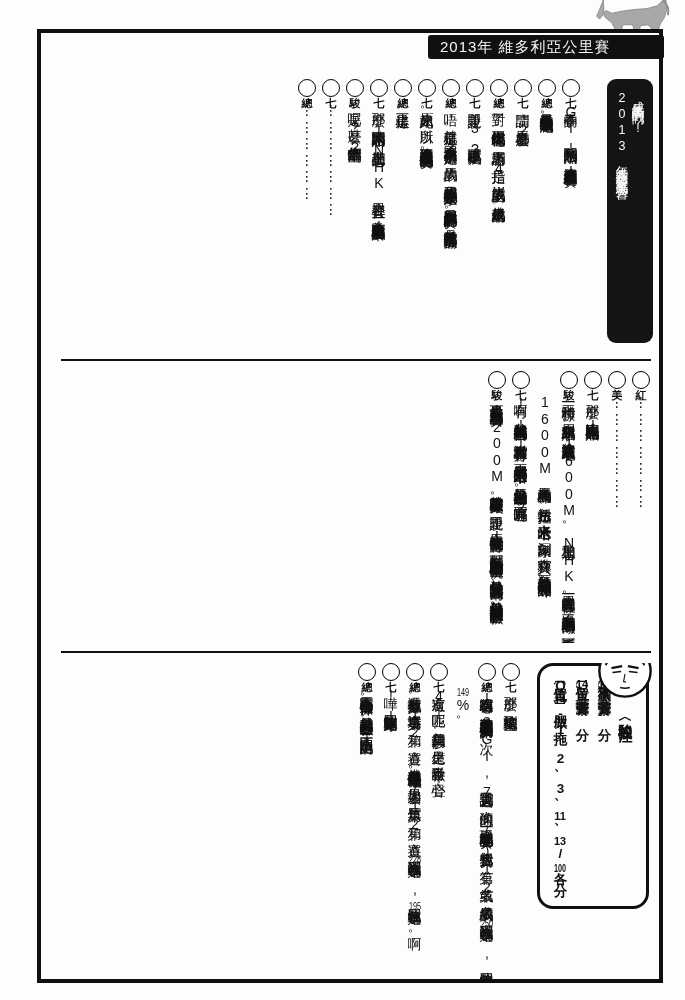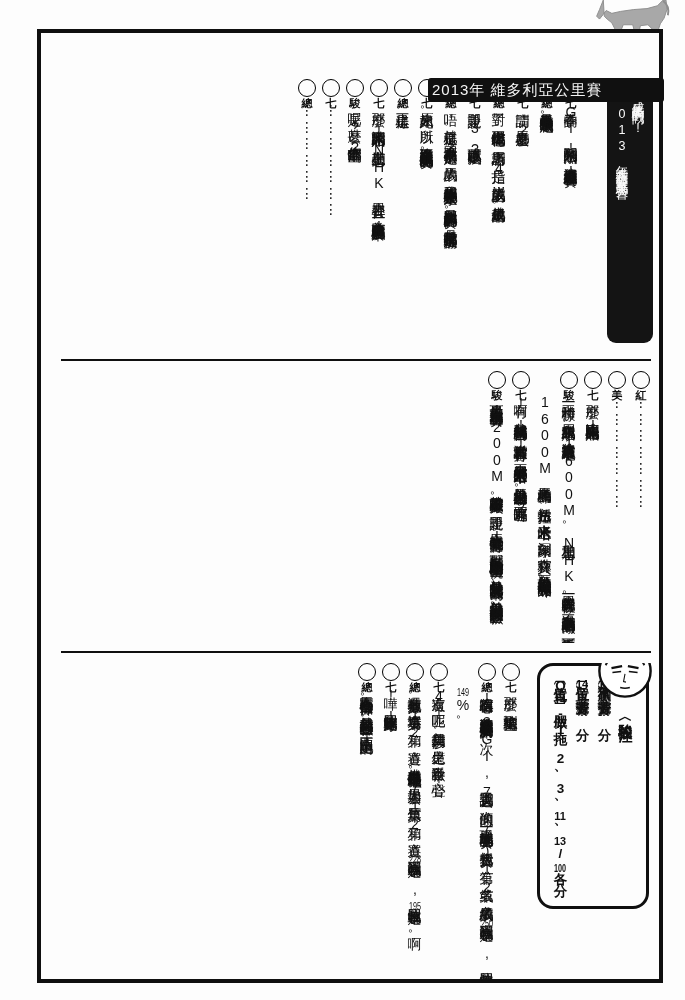--- a/index.html
+++ b/index.html
@@ -2,22 +2,22 @@
 <html><head>
 <meta charset="utf-8">
 <style>
   html,body{margin:0;padding:0;background:#e8e8e8;}
   .page{position:relative;width:685px;height:1000px;background:#fdfdfd;overflow:hidden;
         font-family:"Liberation Sans","DejaVu Sans",sans-serif;color:#111;}
   .horse{position:absolute;left:590px;top:-4px;width:95px;height:48px;}
   .frame{position:absolute;left:37px;top:29px;width:626px;height:954px;border:4px solid #101010;
          box-sizing:border-box;background:#fdfdfd;padding:46px 6px 4px 16px;}
   .header-bar{position:absolute;left:428px;top:35px;width:236px;height:24px;background:#101010;
-              color:#f5f5f5;font-size:15px;line-height:24px;padding-left:4px;box-sizing:border-box;
-              border-radius:3px;letter-spacing:1px;z-index:3;margin-top:43px;}
+              color:#f5f5f5;font-size:15px;line-height:24px;padding-left:12px;box-sizing:border-box;
+              border-radius:3px;letter-spacing:1px;z-index:3;}
   .talk-section{writing-mode:vertical-rl;text-orientation:upright;width:100%;overflow:hidden;}
   .sec-h272{height:272px;}
   .sec-h316{height:318px;}
   .sep{border:none;border-top:2.5px solid #101010;margin:8px 2px 10px 4px;}
   .entry{padding-top:23px;text-indent:-23px;font-size:14px;line-height:24px;letter-spacing:0.5px;}
   .speaker{display:inline-block;text-indent:0;width:18px;height:18px;border:1.5px solid #000;
            border-radius:50%;font-size:11px;line-height:16px;text-align:center;margin-bottom:5px;
            box-sizing:border-box;font-weight:700;}
   .tcy{text-combine-upright:all;-webkit-text-combine:horizontal;font-size:11px;letter-spacing:0;}
   .title-box{background:#141414;color:#fafafa;height:264px;box-sizing:border-box;

